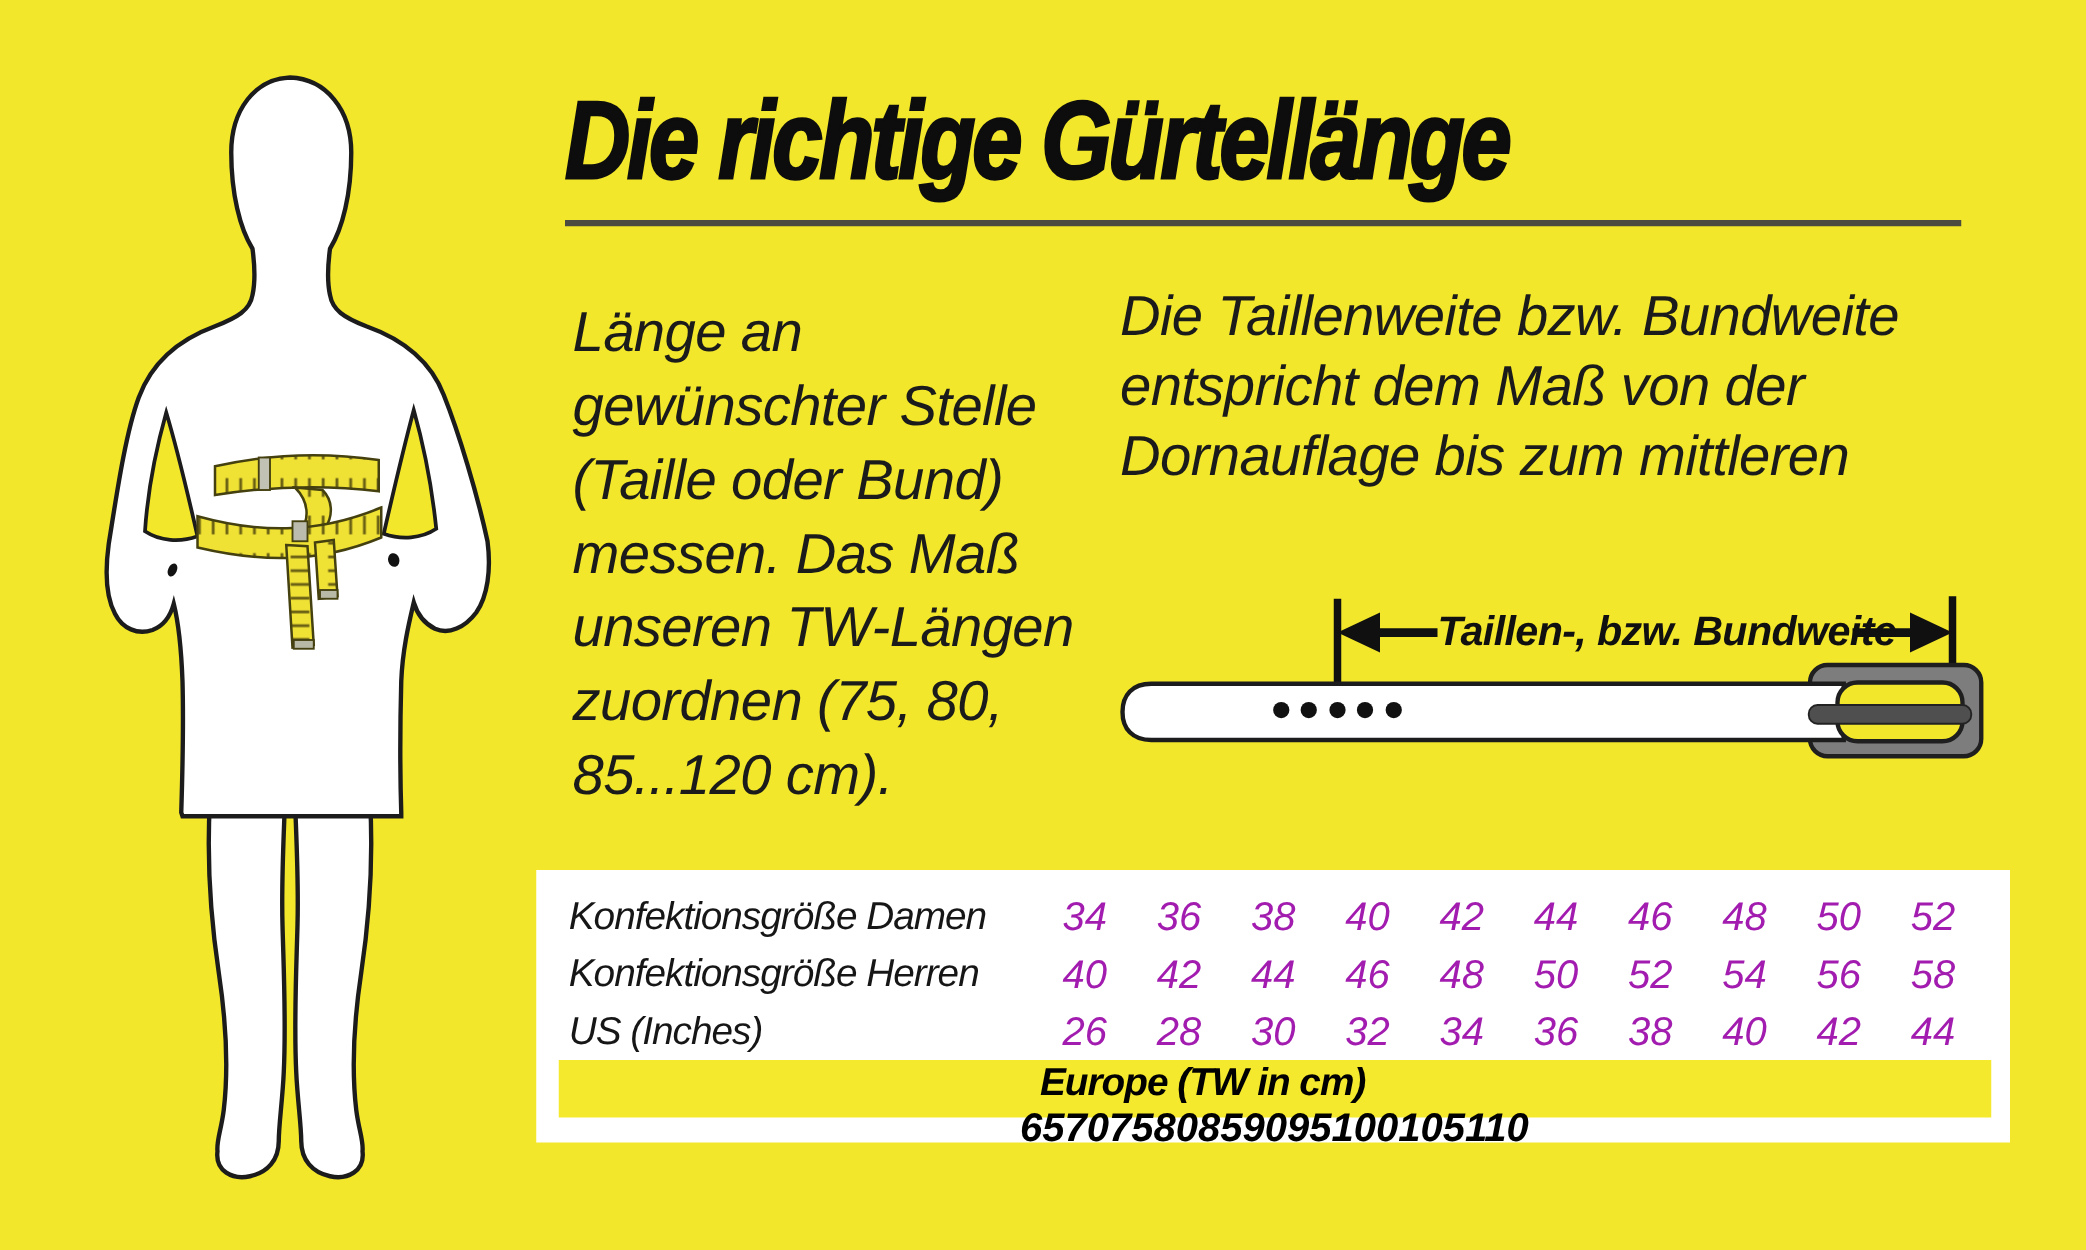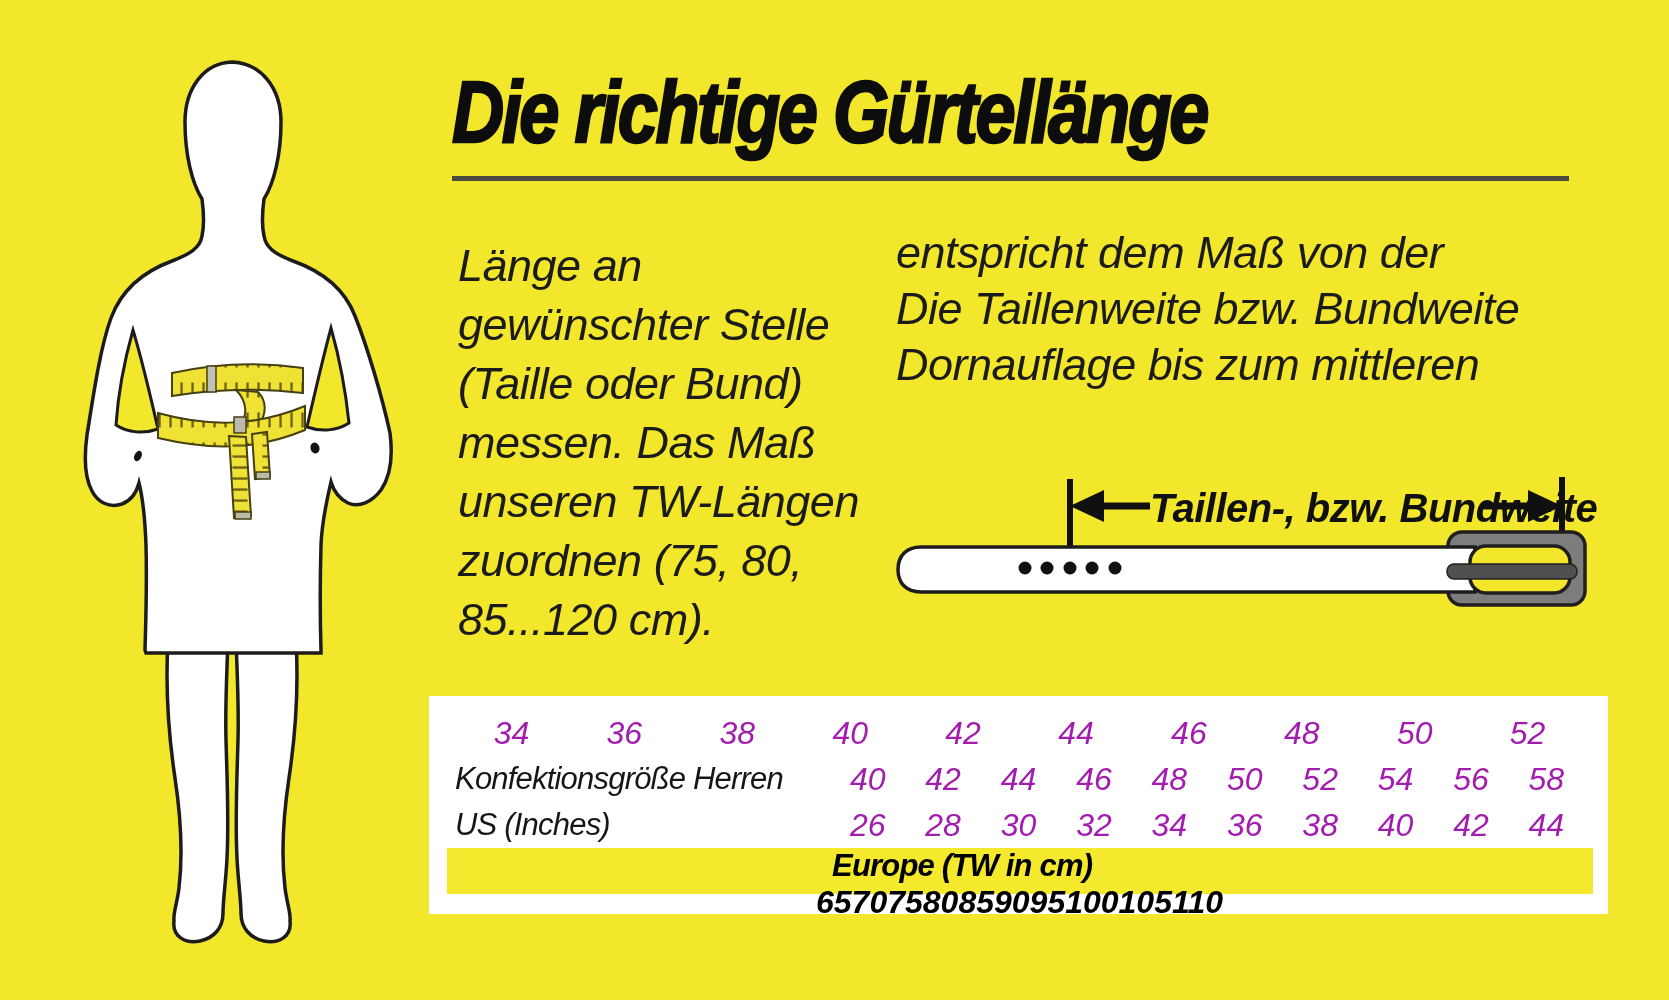--- a/index.html
+++ b/index.html
@@ -23,21 +23,21 @@
   .para{position:absolute;color:var(--text);font-size:45px;letter-spacing:-0.5px;}
   .para .pline{display:block;white-space:nowrap;}
   .para-left{left:458px;top:236px;line-height:59px;}
   .para-right{left:896px;top:225px;line-height:56px;}
 
   .belt-svg{position:absolute;left:840px;top:430px;width:829px;height:200px;}
   .figure-svg{position:absolute;left:0;top:0;width:420px;height:1000px;}
 
   .belt-label{
     position:absolute;left:1150px;top:486px;width:333px;text-align:center;
-    font-size:40px;font-weight:700;color:#101010;letter-spacing:-0.5px;white-space:nowrap;
+    font-size:33px;font-weight:700;color:#101010;letter-spacing:-0.5px;white-space:nowrap;
   }
 
   .size-table{
     position:absolute;left:429px;top:696px;width:1179px;height:218px;
     background:var(--panel);padding-top:14px;box-sizing:border-box;
   }
   .trow{display:flex;align-items:center;height:46px;padding:0 24px 0 26px;box-sizing:border-box;}
   .tlabel{width:375px;font-size:31px;color:#161616;letter-spacing:-0.8px;white-space:nowrap;}
   .tvals{flex:1;display:flex;}
   .tval{flex:1;text-align:center;font-size:32px;color:#a21caf;}
@@ -109,22 +109,22 @@
     <span class="pline">Länge an</span>
     <span class="pline">gewünschter Stelle</span>
     <span class="pline">(Taille oder Bund)</span>
     <span class="pline">messen. Das Maß</span>
     <span class="pline">unseren TW-Längen</span>
     <span class="pline">zuordnen (75, 80,</span>
     <span class="pline">85...120 cm).</span>
   </div>
 
   <div class="para para-right">
+    <span class="pline">Die Taillenweite bzw. Bundweite</span>
     <span class="pline">entspricht dem Maß von der</span>
-    <span class="pline">Die Taillenweite bzw. Bundweite</span>
     <span class="pline">Dornauflage bis zum mittleren</span>
   </div>
 
   <svg class="belt-svg" viewBox="840 430 829 200">
 
     <line x1="1070" y1="479" x2="1070" y2="561" stroke="#101010" stroke-width="6"></line>
     <line x1="1562" y1="477" x2="1562" y2="534" stroke="#101010" stroke-width="6"></line>
 
     <g>
       <line x1="1100" y1="506" x2="1150" y2="506" stroke="#101010" stroke-width="7"></line>
@@ -148,20 +148,21 @@
       <circle cx="1047" cy="568" r="6.5"></circle>
       <circle cx="1070" cy="568" r="6.5"></circle>
       <circle cx="1092" cy="568" r="6.5"></circle>
       <circle cx="1115" cy="568" r="6.5"></circle>
     </g>
   </svg>
   <div class="belt-label">Taillen-, bzw. Bundweite</div>
 
   <div class="size-table">
     <div class="trow">
+      <span class="tlabel">Konfektionsgröße Damen</span>
       <span class="tvals">
           <span class="tval">34</span>
           <span class="tval">36</span>
           <span class="tval">38</span>
           <span class="tval">40</span>
           <span class="tval">42</span>
           <span class="tval">44</span>
           <span class="tval">46</span>
           <span class="tval">48</span>
           <span class="tval">50</span>

